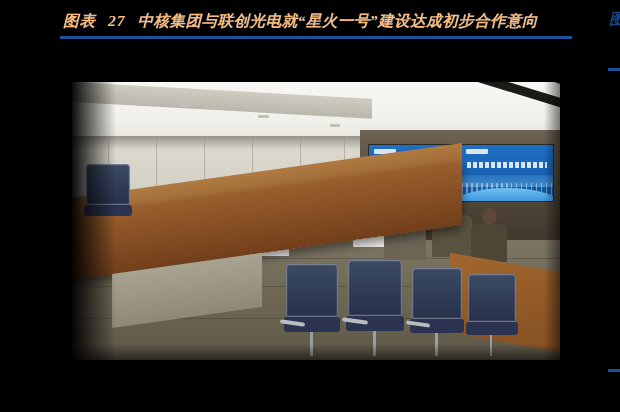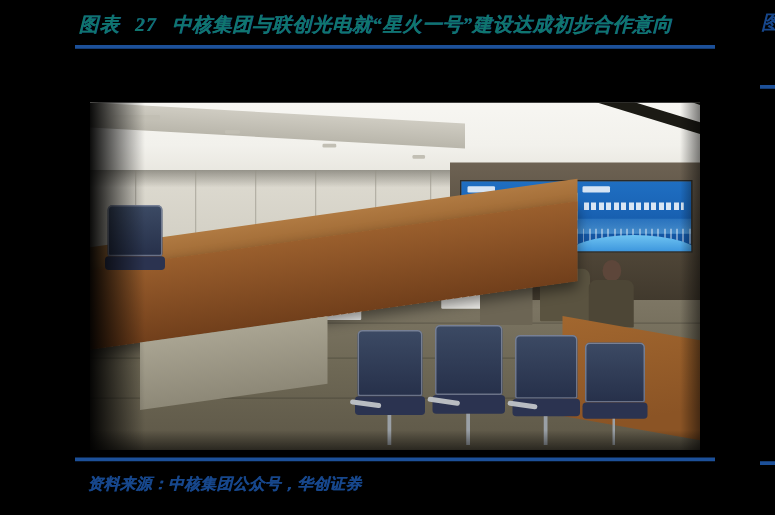--- a/index.html
+++ b/index.html
@@ -24,21 +24,21 @@
 
   
   .figure-block {
     position: absolute;
     left: 60px;
     top: 8px;
     width: 512px;
   }
 
   .fig-title {
-    color: #0f766e;
+    color: #fdba74;
     font-family: "Liberation Serif", serif;
     font-weight: bold;
     font-size: 15.5px;
     line-height: 26px;
     letter-spacing: 0.5px;
     font-style: italic;
     white-space: normal;
     padding-left: 3px;
     text-shadow: 0.4px 0 0 #17478c;
   }
@@ -504,24 +504,20 @@
         <div class="chair-back"></div>
         <div class="chair-seat"></div>
       </div>
 
       <div class="vignette-left"></div>
       <div class="vignette-right"></div>
       <div class="vignette-bottom"></div>
     </div>
   </div>
 
-  <div class="source-wrap">
-    <div class="rule bottom"></div>
-    <div class="source-text">资料来源：中核集团公众号，华创证券</div>
-  </div>
 
   <div class="next-col">
     <div class="nc-title" style="top:6px;">图表</div>
     <div class="nc-rule" style="top:68px;"></div>
     <div class="nc-rule" style="top:369px;"></div>
   </div>
 
 </div>
 
 </body></html>

